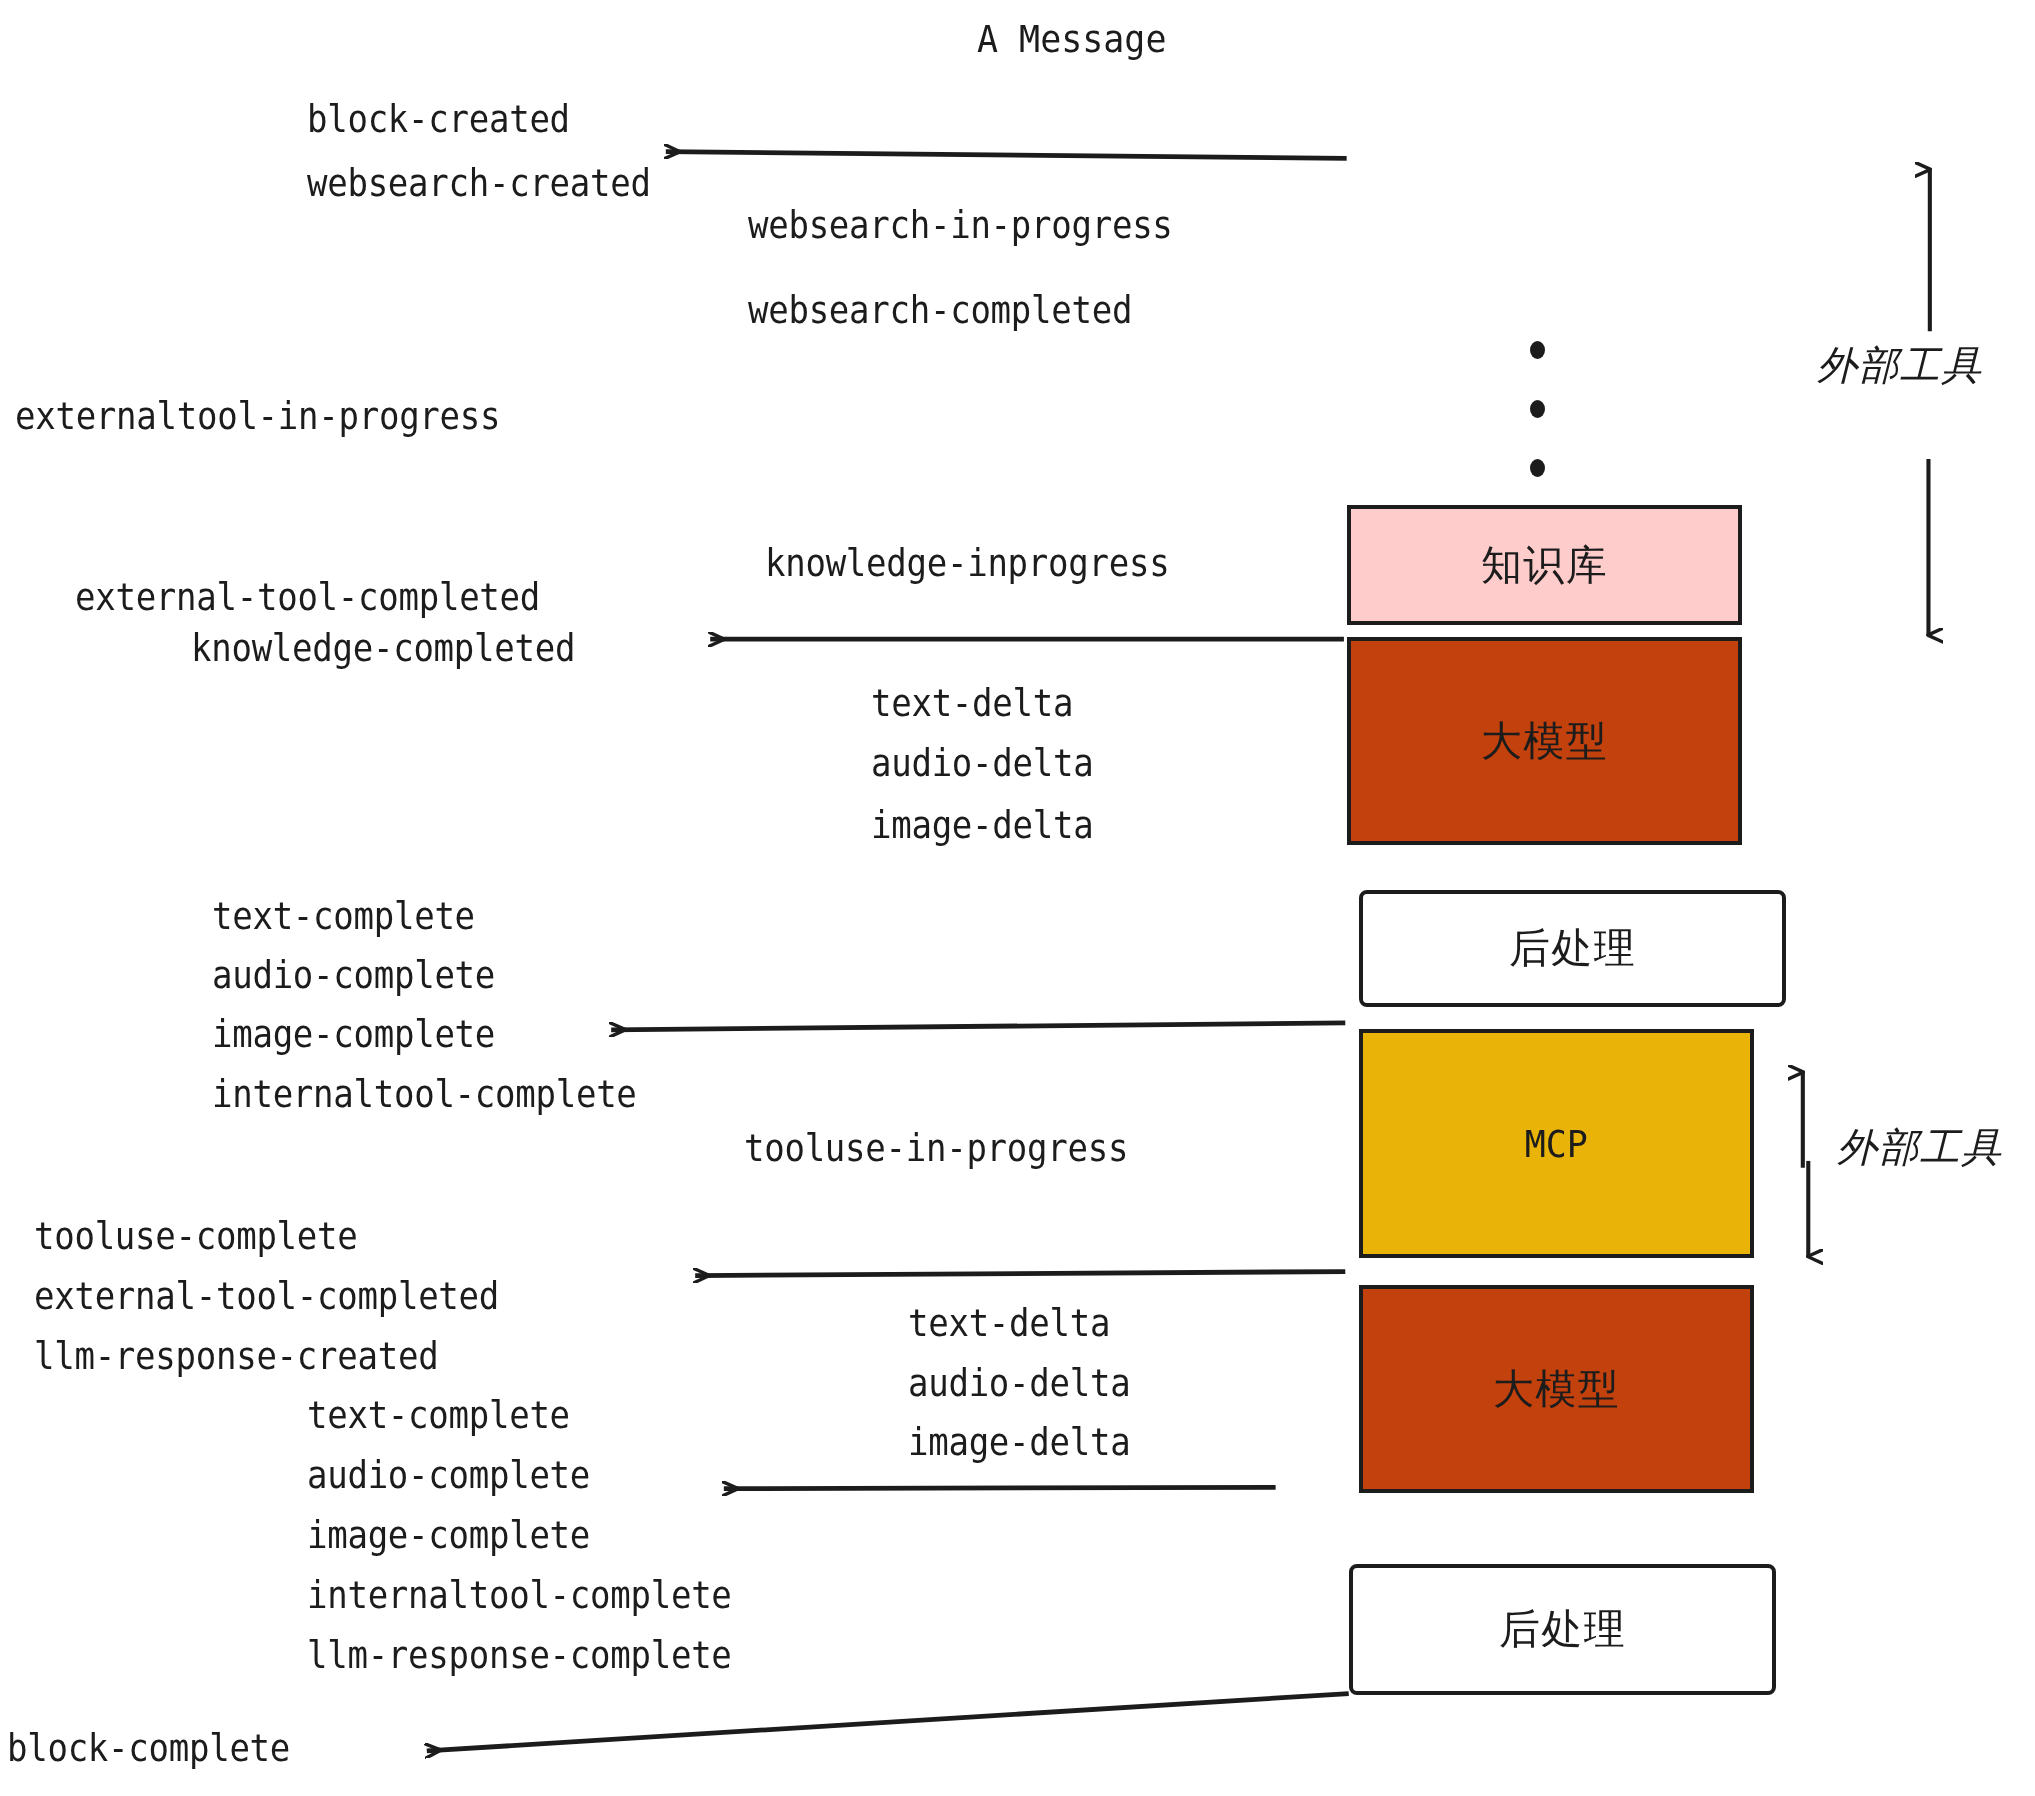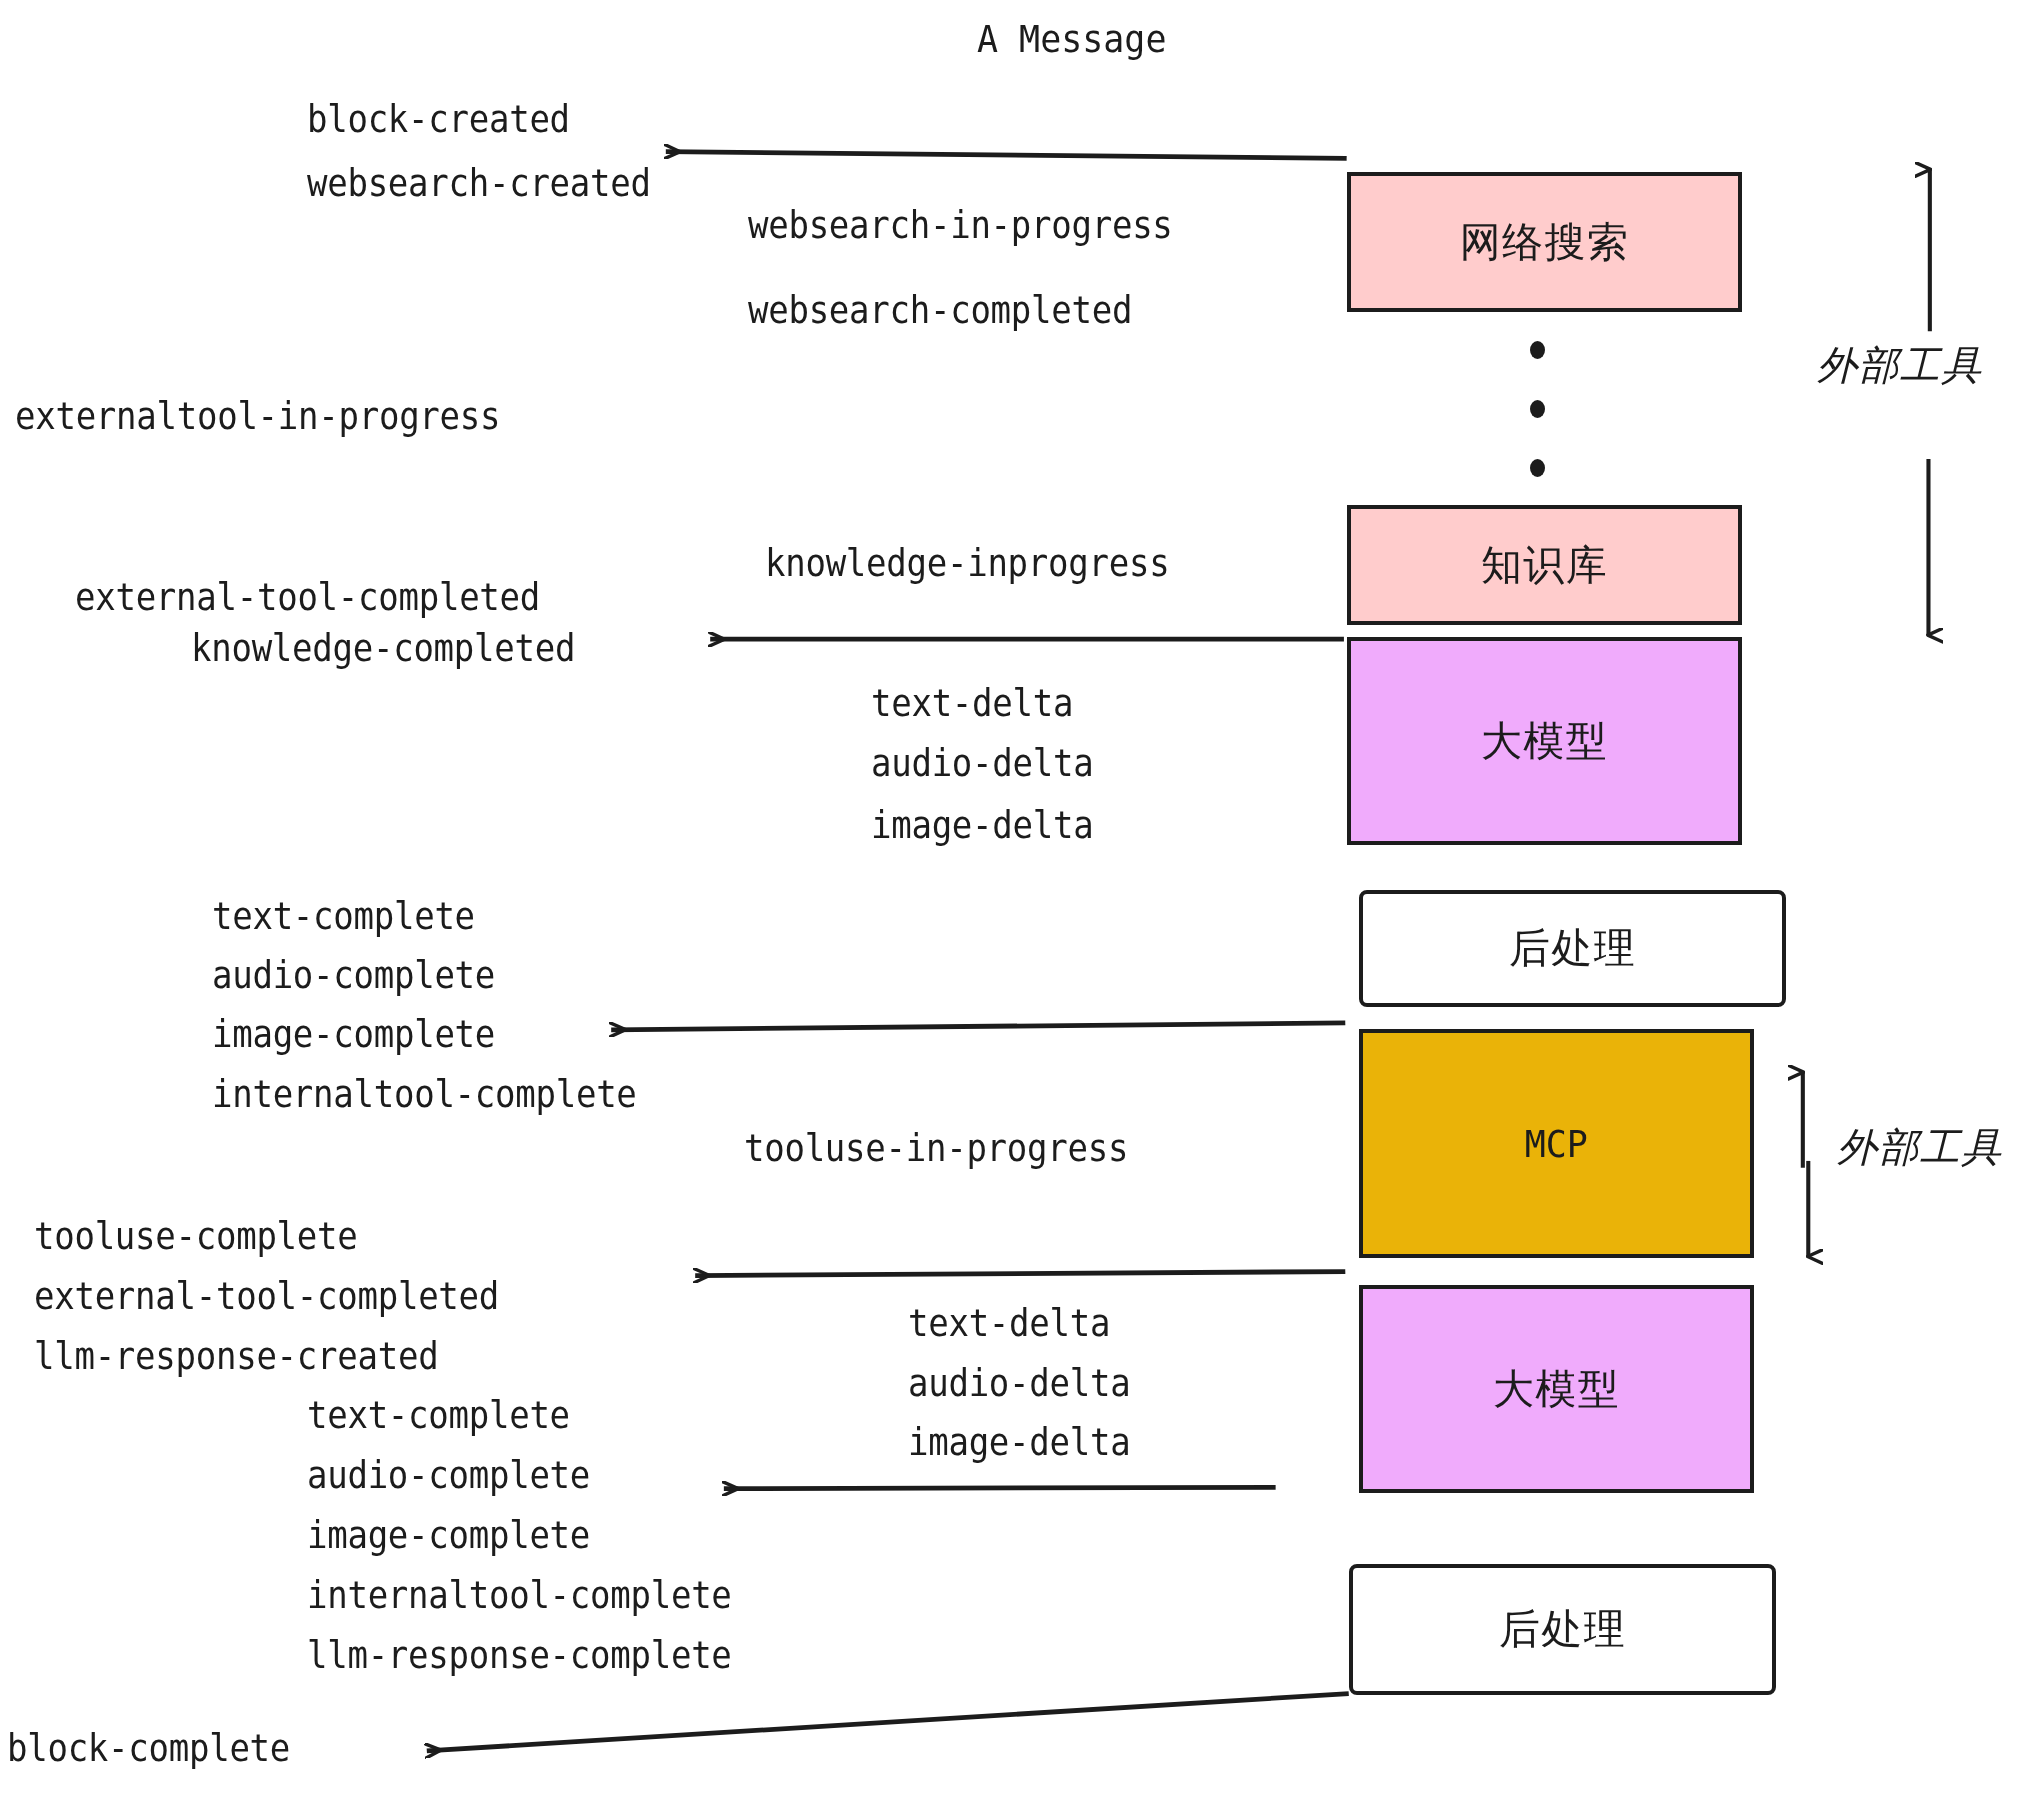--- a/index.html
+++ b/index.html
@@ -51,21 +51,21 @@
     white-space:pre;
   }
   .node.mono span{
     font-family:"DejaVu Sans Mono", monospace;
     font-size:38px;
     letter-spacing:0;
     transform:scaleX(0.92);
   }
 
   .pink{background:#ffcccc;}
-  .green{background:#f0abfc;}
+  .green{background:#c2410c;}
   .yellow{background:#eab308;}
   .white{background:#ffffff;border-radius:8px;}
 
   .vdots{position:absolute;}
   .vdots i{
     display:block;
     width:15px;height:18px;
     border-radius:50%;
     background:#1c1c1c;
     margin-bottom:41px;
@@ -131,23 +131,20 @@
     </g>
 
     <g>
       <path d="M2640,1570 L2640,1710" fill="none" stroke="#1c1c1c" stroke-width="6" marker-start="url(#ahup)"></path>
       <path d="M2648,1700 L2648,1840" fill="none" stroke="#1c1c1c" stroke-width="6" marker-end="url(#ahdn)"></path>
     </g>
   </svg>
 
   <div class="title" style="left:977px;top:17px;">A Message</div>
 
-  <div class="node pink" style="left:1347px;top:172px;width:395px;height:140px;">
-    <span>网络搜索</span>
-  </div>
 
   <div class="vdots" style="left:1530px;top:341px;">
     <i></i>
       <i></i>
       <i></i>
   </div>
 
   <div class="node pink" style="left:1347px;top:505px;width:395px;height:120px;">
     <span>知识库</span>
   </div>

